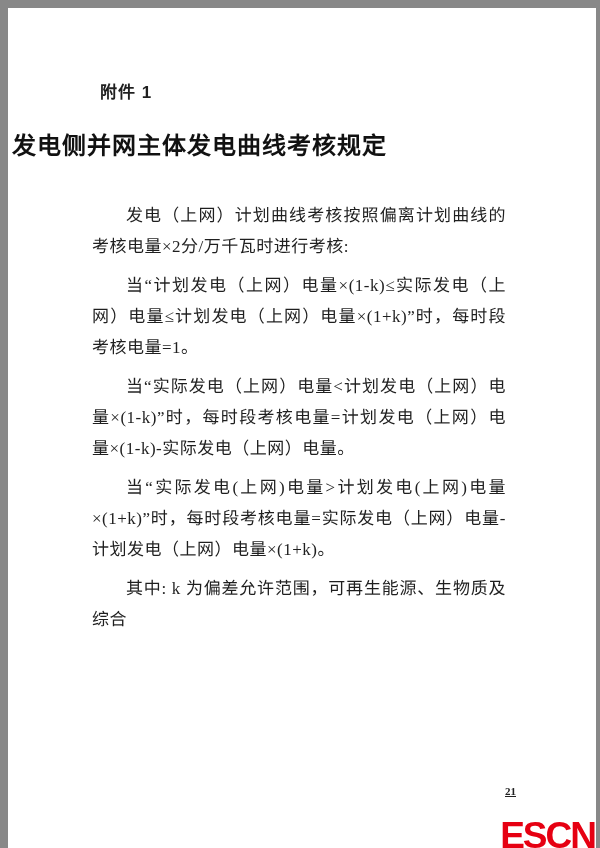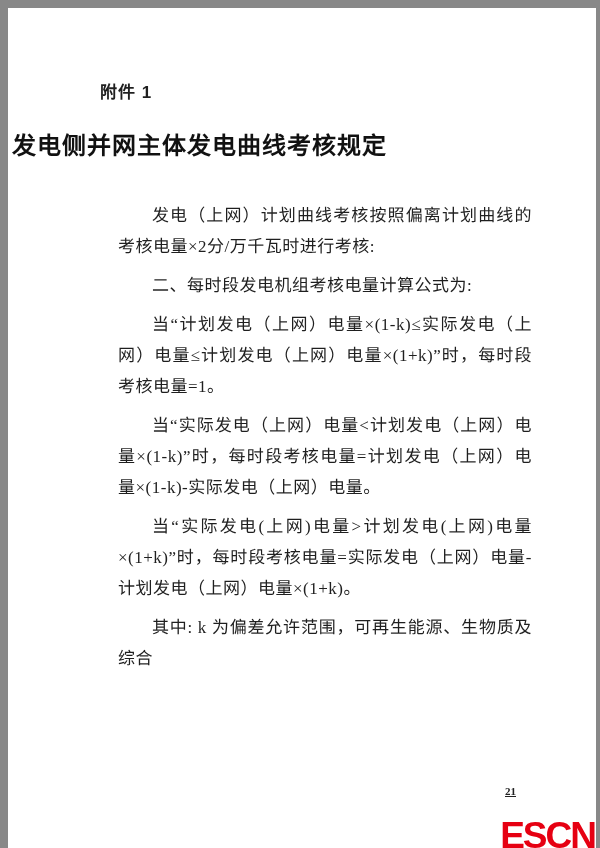--- a/index.html
+++ b/index.html
@@ -29,21 +29,21 @@
     right: 0;
     top: 114px;
     font-family: "Liberation Sans", "DejaVu Sans", sans-serif;
     font-weight: bold;
     font-size: 24px;
     letter-spacing: 1px;
     color: #111111;
   }
   .doc-body {
     position: absolute;
-    left: 102px;
+    left: 76px;
     top: 184px;
     width: 430px;
     font-size: 17px;
     line-height: 31px;
     text-align: justify;
     text-justify: inter-ideograph;
     letter-spacing: 0.5px;
   }
   .doc-body p {
     margin: 0;
@@ -87,21 +87,20 @@
 <body>
 
 <div class="page">
 
   <div class="attachment-label">附件 1</div>
 
   <h1 class="doc-title">发电侧并网主体发电曲线考核规定</h1>
 
   <div class="doc-body">
     <p>发电（上网）计划曲线考核按照偏离计划曲线的考核电量×2分/万千瓦时进行考核:</p>
-    <p>二、每时段发电机组考核电量计算公式为:</p>
     <p>当“计划发电（上网）电量×(1-k)≤实际发电（上网）电量≤计划发电（上网）电量×(1+k)”时，每时段考核电量=1。</p>
     <p>当“实际发电（上网）电量&lt;计划发电（上网）电量×(1-k)”时，每时段考核电量=计划发电（上网）电量×(1-k)-实际发电（上网）电量。</p>
     <p>当“实际发电(上网)电量&gt;计划发电(上网)电量×(1+k)”时，每时段考核电量=实际发电（上网）电量-计划发电（上网）电量×(1+k)。</p>
     <p>其中: k 为偏差允许范围，可再生能源、生物质及综合</p>
   </div>
 
   <div class="page-number">21</div>
 
   <div class="logo">
     <span class="logo-latin">ESCN</span>

